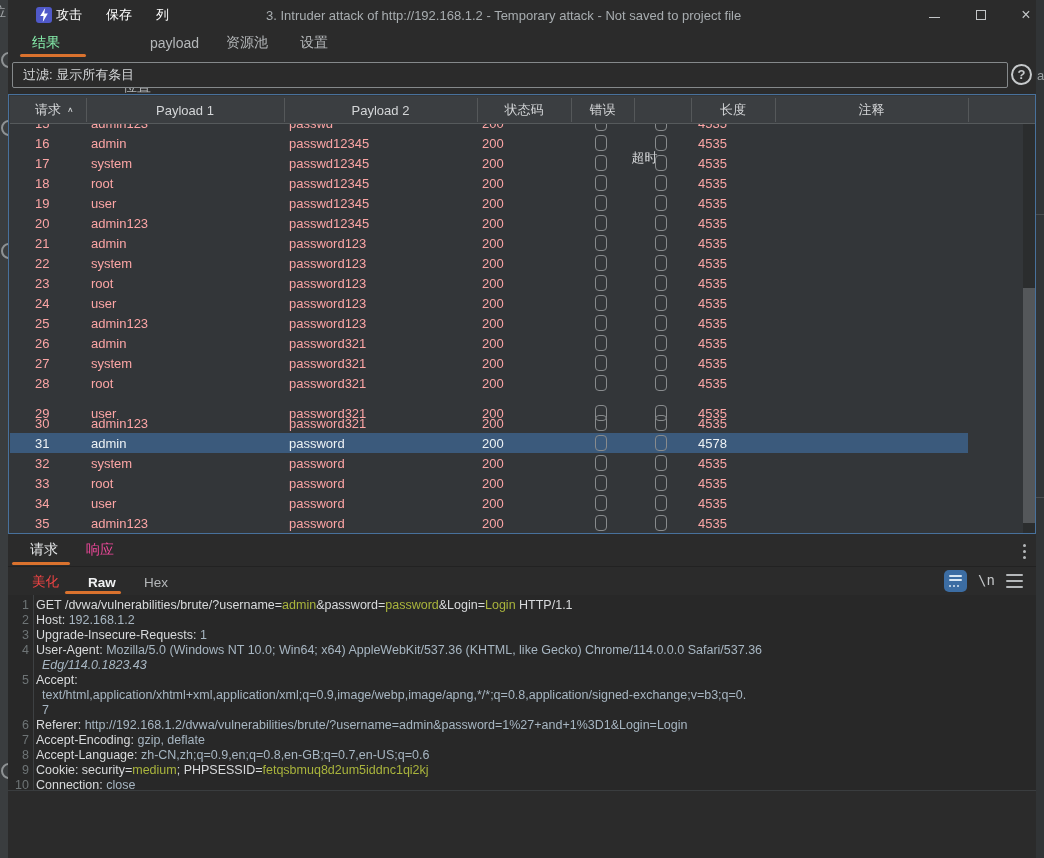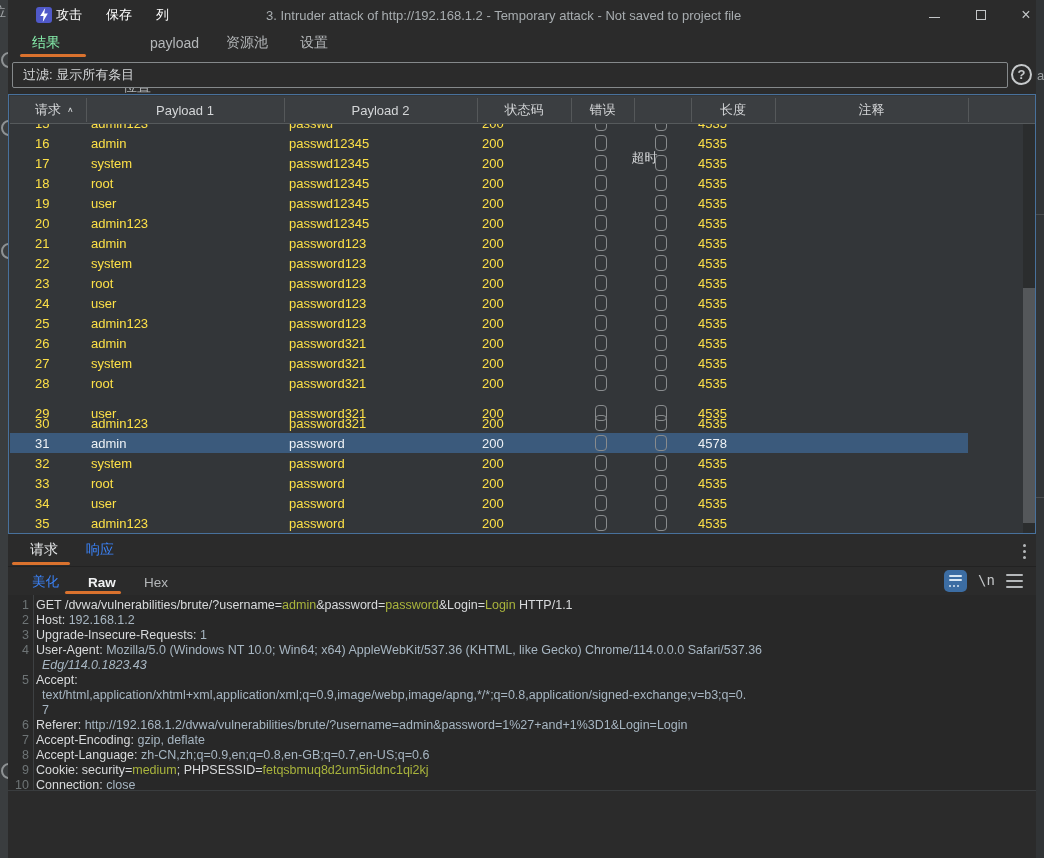--- a/index.html
+++ b/index.html
@@ -49,42 +49,42 @@
   .thead{position:absolute;left:1px;top:1px;width:1026px;height:28px;background:#3b3e41;border-bottom:1px solid #565a5c;}
   .th{position:absolute;top:0;height:28px;display:flex;align-items:center;justify-content:center;
       color:#d4d6d8;font-size:13px;}
   .th-req{left:25px;justify-content:flex-start;gap:6px;}
   .sortglyph{font-size:9px;color:#cfd2d4;transform:scaleY(.8);}
   .th-p1{left:76px;width:198px;} .th-p2{left:274px;width:193px;} .th-status{left:467px;width:94px;}
   .th-err{left:561px;width:63px;} .th-to{left:606px;width:57px;margin-top:48px;} .th-len{left:681px;width:84px;}
   .th-com{left:765px;width:193px;}
   .colsep{position:absolute;top:2px;width:1px;height:24px;background:#55585a;}
   .tbody{position:absolute;left:1px;top:29px;width:1026px;height:410px;overflow:hidden;}
-  .trow{position:absolute;left:0;width:958px;height:20px;color:#fde047;font-size:13px;}
+  .trow{position:absolute;left:0;width:958px;height:20px;color:#fca5a5;font-size:13px;}
   .trow.selected{background:var(--sel);color:#eef2f5;}
   .cell{position:absolute;top:0;height:20px;display:flex;align-items:center;white-space:nowrap;}
   .c-num{left:25px;} .c-p1{left:81px;} .c-p2{left:279px;} .c-status{left:472px;} .c-len{left:688px;}
   .cbox{position:absolute;top:2px;width:12px;height:16px;border:1.5px solid #888b8d;border-radius:4px;}
   .cb-err{left:585px;} .cb-to{left:645px;}
   .vscroll-track{position:absolute;left:1014px;top:29px;width:12px;height:410px;background:#2b2d2e;}
   .vscroll-thumb{position:absolute;left:1014px;top:193px;width:12px;height:235px;background:#54575a;}
 
   
   .dtabs{left:8px;top:534px;width:1028px;height:32px;background:#2b2b2b;}
-  .dtab{position:absolute;top:4px;height:24px;display:flex;align-items:center;font-size:14px;color:#3b82f6;}
+  .dtab{position:absolute;top:4px;height:24px;display:flex;align-items:center;font-size:14px;color:#ec4899;}
   .dtab.active{color:#e4e6e8;}
   .dt0{left:22px;} .dt1{left:78px;}
   .dtab-underline{left:12px;top:562px;width:58px;height:3px;background:var(--accent);border-radius:2px;}
   .kebab{left:1014px;top:540px;width:20px;height:22px;display:flex;flex-direction:column;align-items:center;justify-content:center;gap:3px;}
   .kebab i{width:3px;height:3px;border-radius:50%;background:#b5b8ba;}
 
   
   .subtabs{left:8px;top:566px;width:1028px;height:29px;background:#2b2b2b;border-top:1px solid #222;}
   .stab{position:absolute;top:3px;height:24px;display:flex;align-items:center;font-size:13.5px;color:#b4b7b9;}
-  .stab.disabled{color:#3b82f6;text-align:center;}
+  .stab.disabled{color:#ef4444;text-align:center;}
   .stab.active{color:#f0f1f2;font-weight:bold;}
   .st0{left:24px;} .st1{left:80px;} .st2{left:136px;}
   .stab-underline{left:65px;top:591px;width:56px;height:3px;background:var(--accent);border-radius:2px;}
   .wrap-icon{left:944px;top:570px;width:23px;height:22px;background:var(--blueicon);border-radius:5px;overflow:hidden;}
   .wrap-icon i{position:absolute;left:5px;height:2px;background:#d8e6f2;border-radius:1px;}
   .wrap-icon .l1{top:5px;width:13px;} .wrap-icon .l2{top:9px;width:13px;}
   .wrap-icon .d1{top:15px;left:5px;width:2px;} .wrap-icon .d2{top:15px;left:9px;width:2px;}
   .wrap-icon .d3{top:15px;left:13px;width:2px;}
   .nl-icon{left:978px;top:572px;color:#c3c6c8;font-size:14px;font-family:"DejaVu Sans Mono",monospace;}
   .burger{left:1006px;top:574px;width:17px;height:14px;display:flex;flex-direction:column;justify-content:space-between;}

